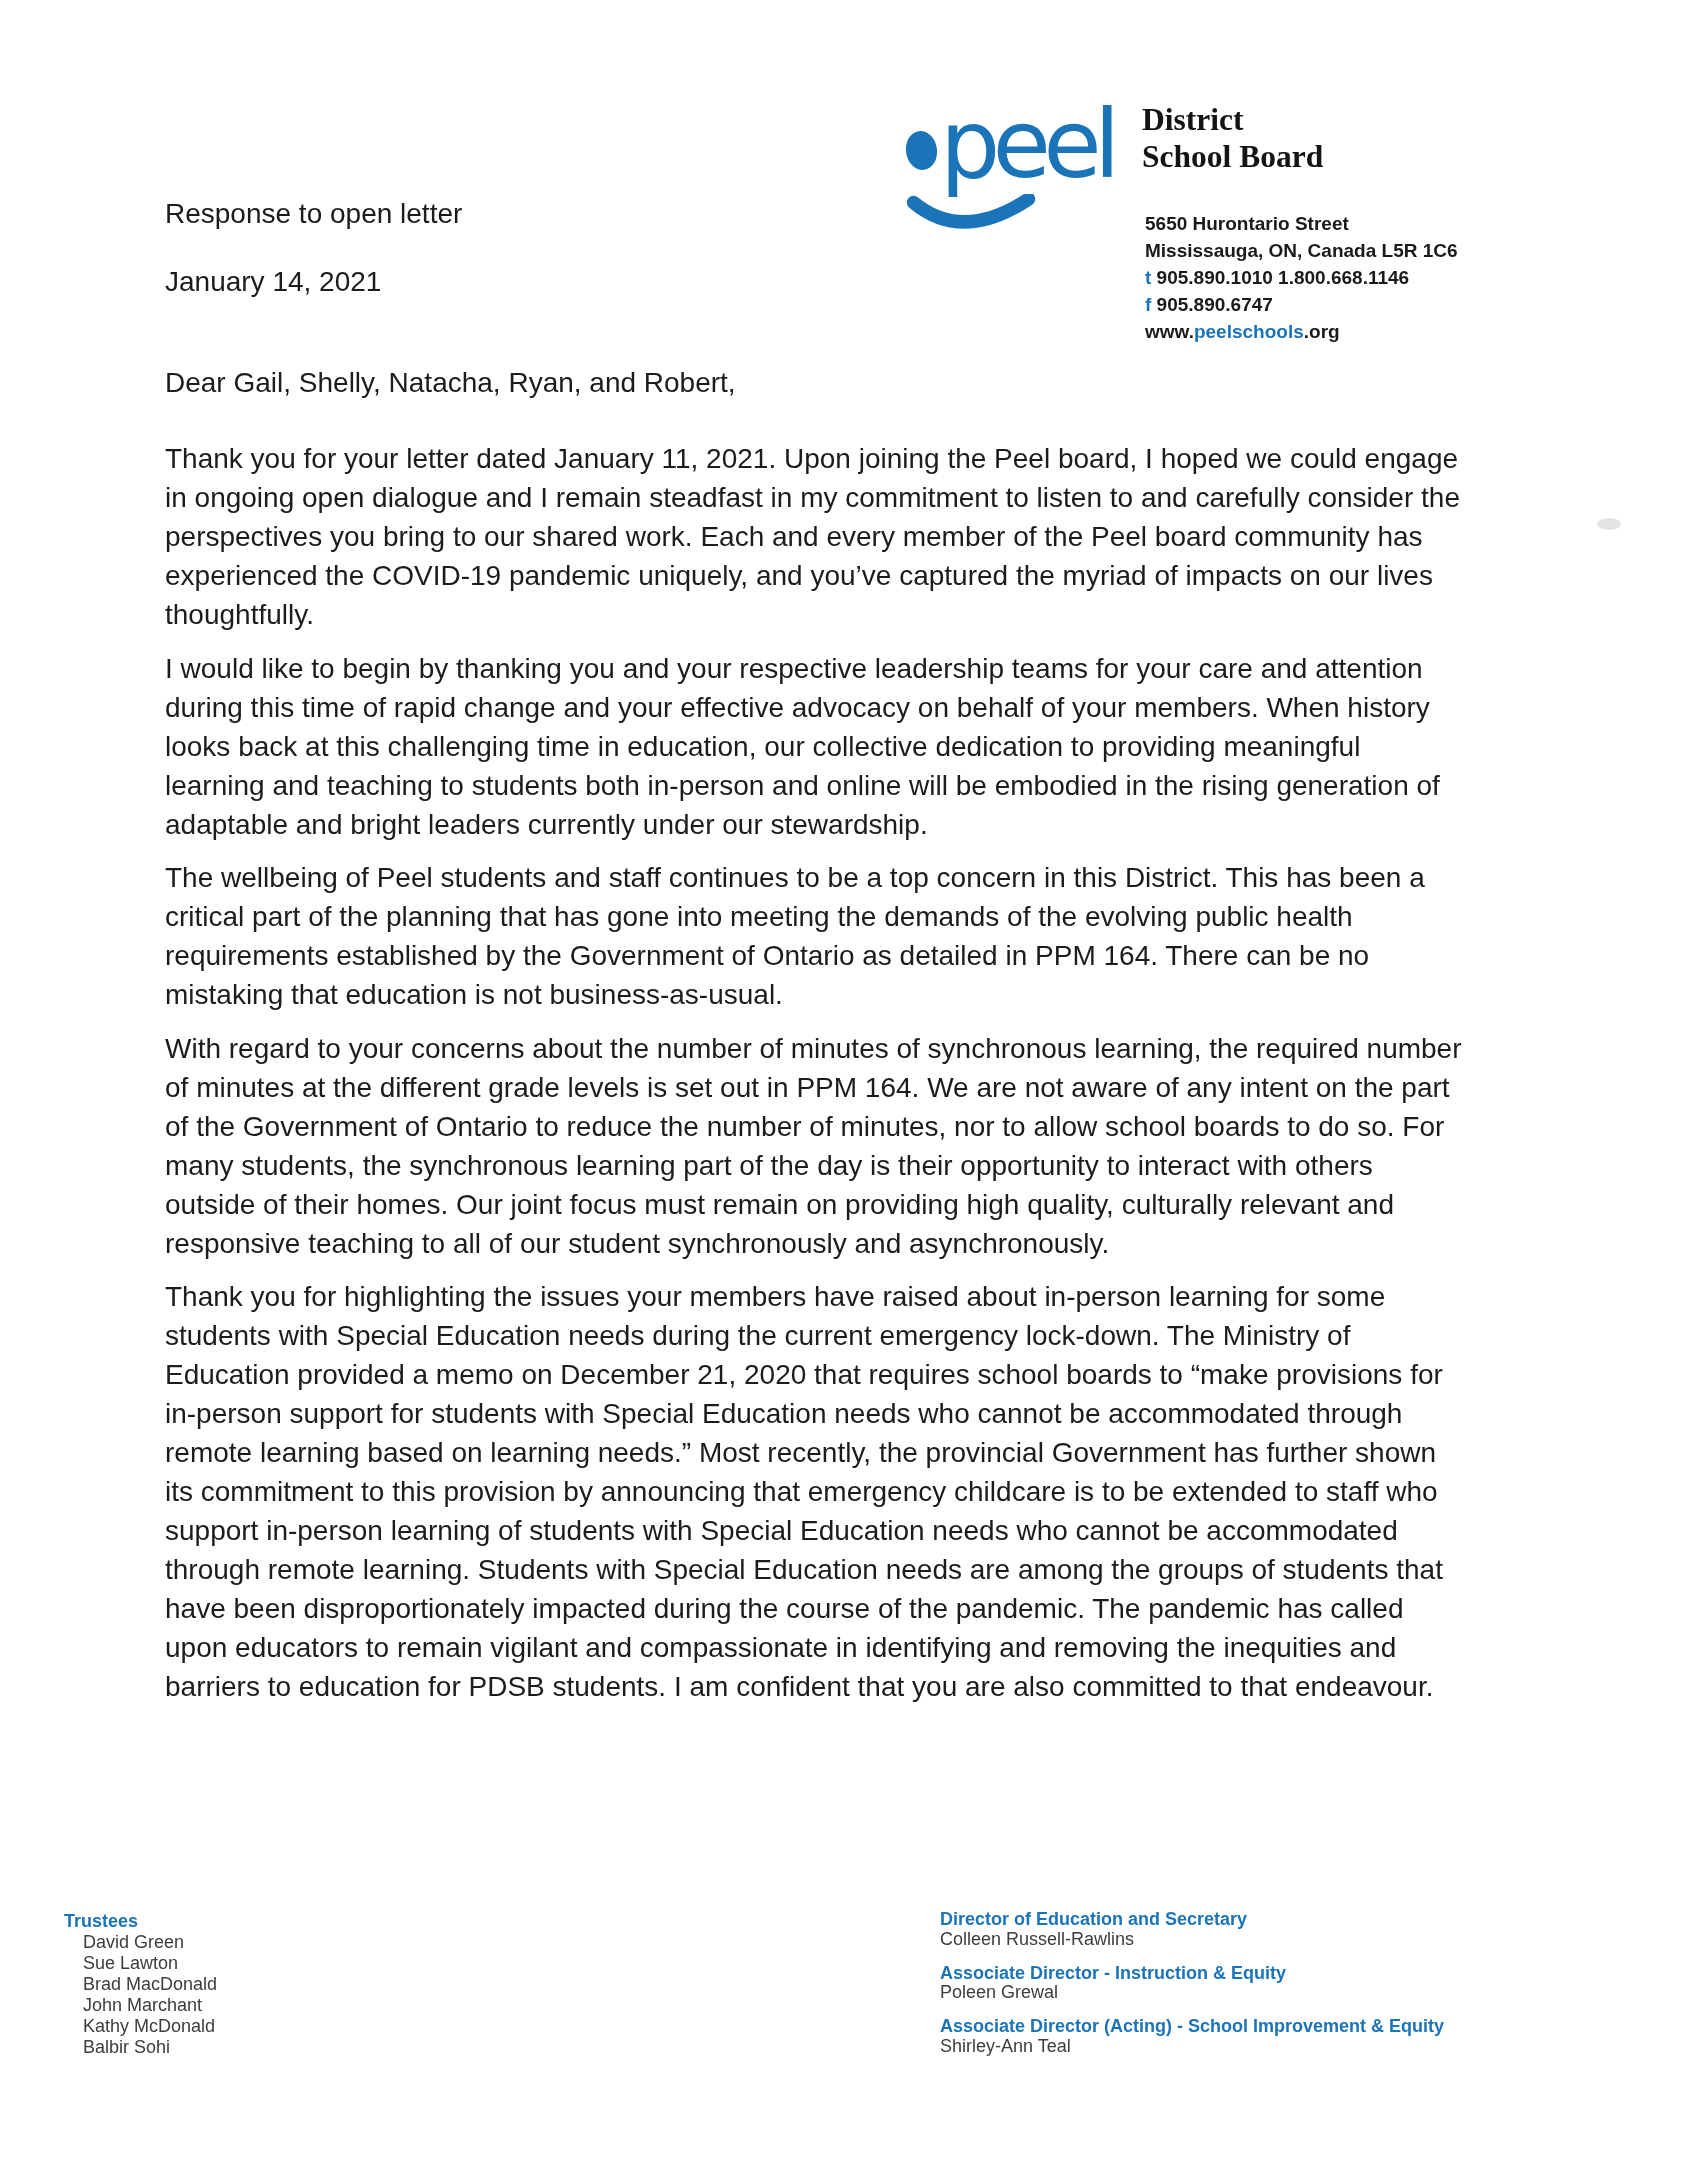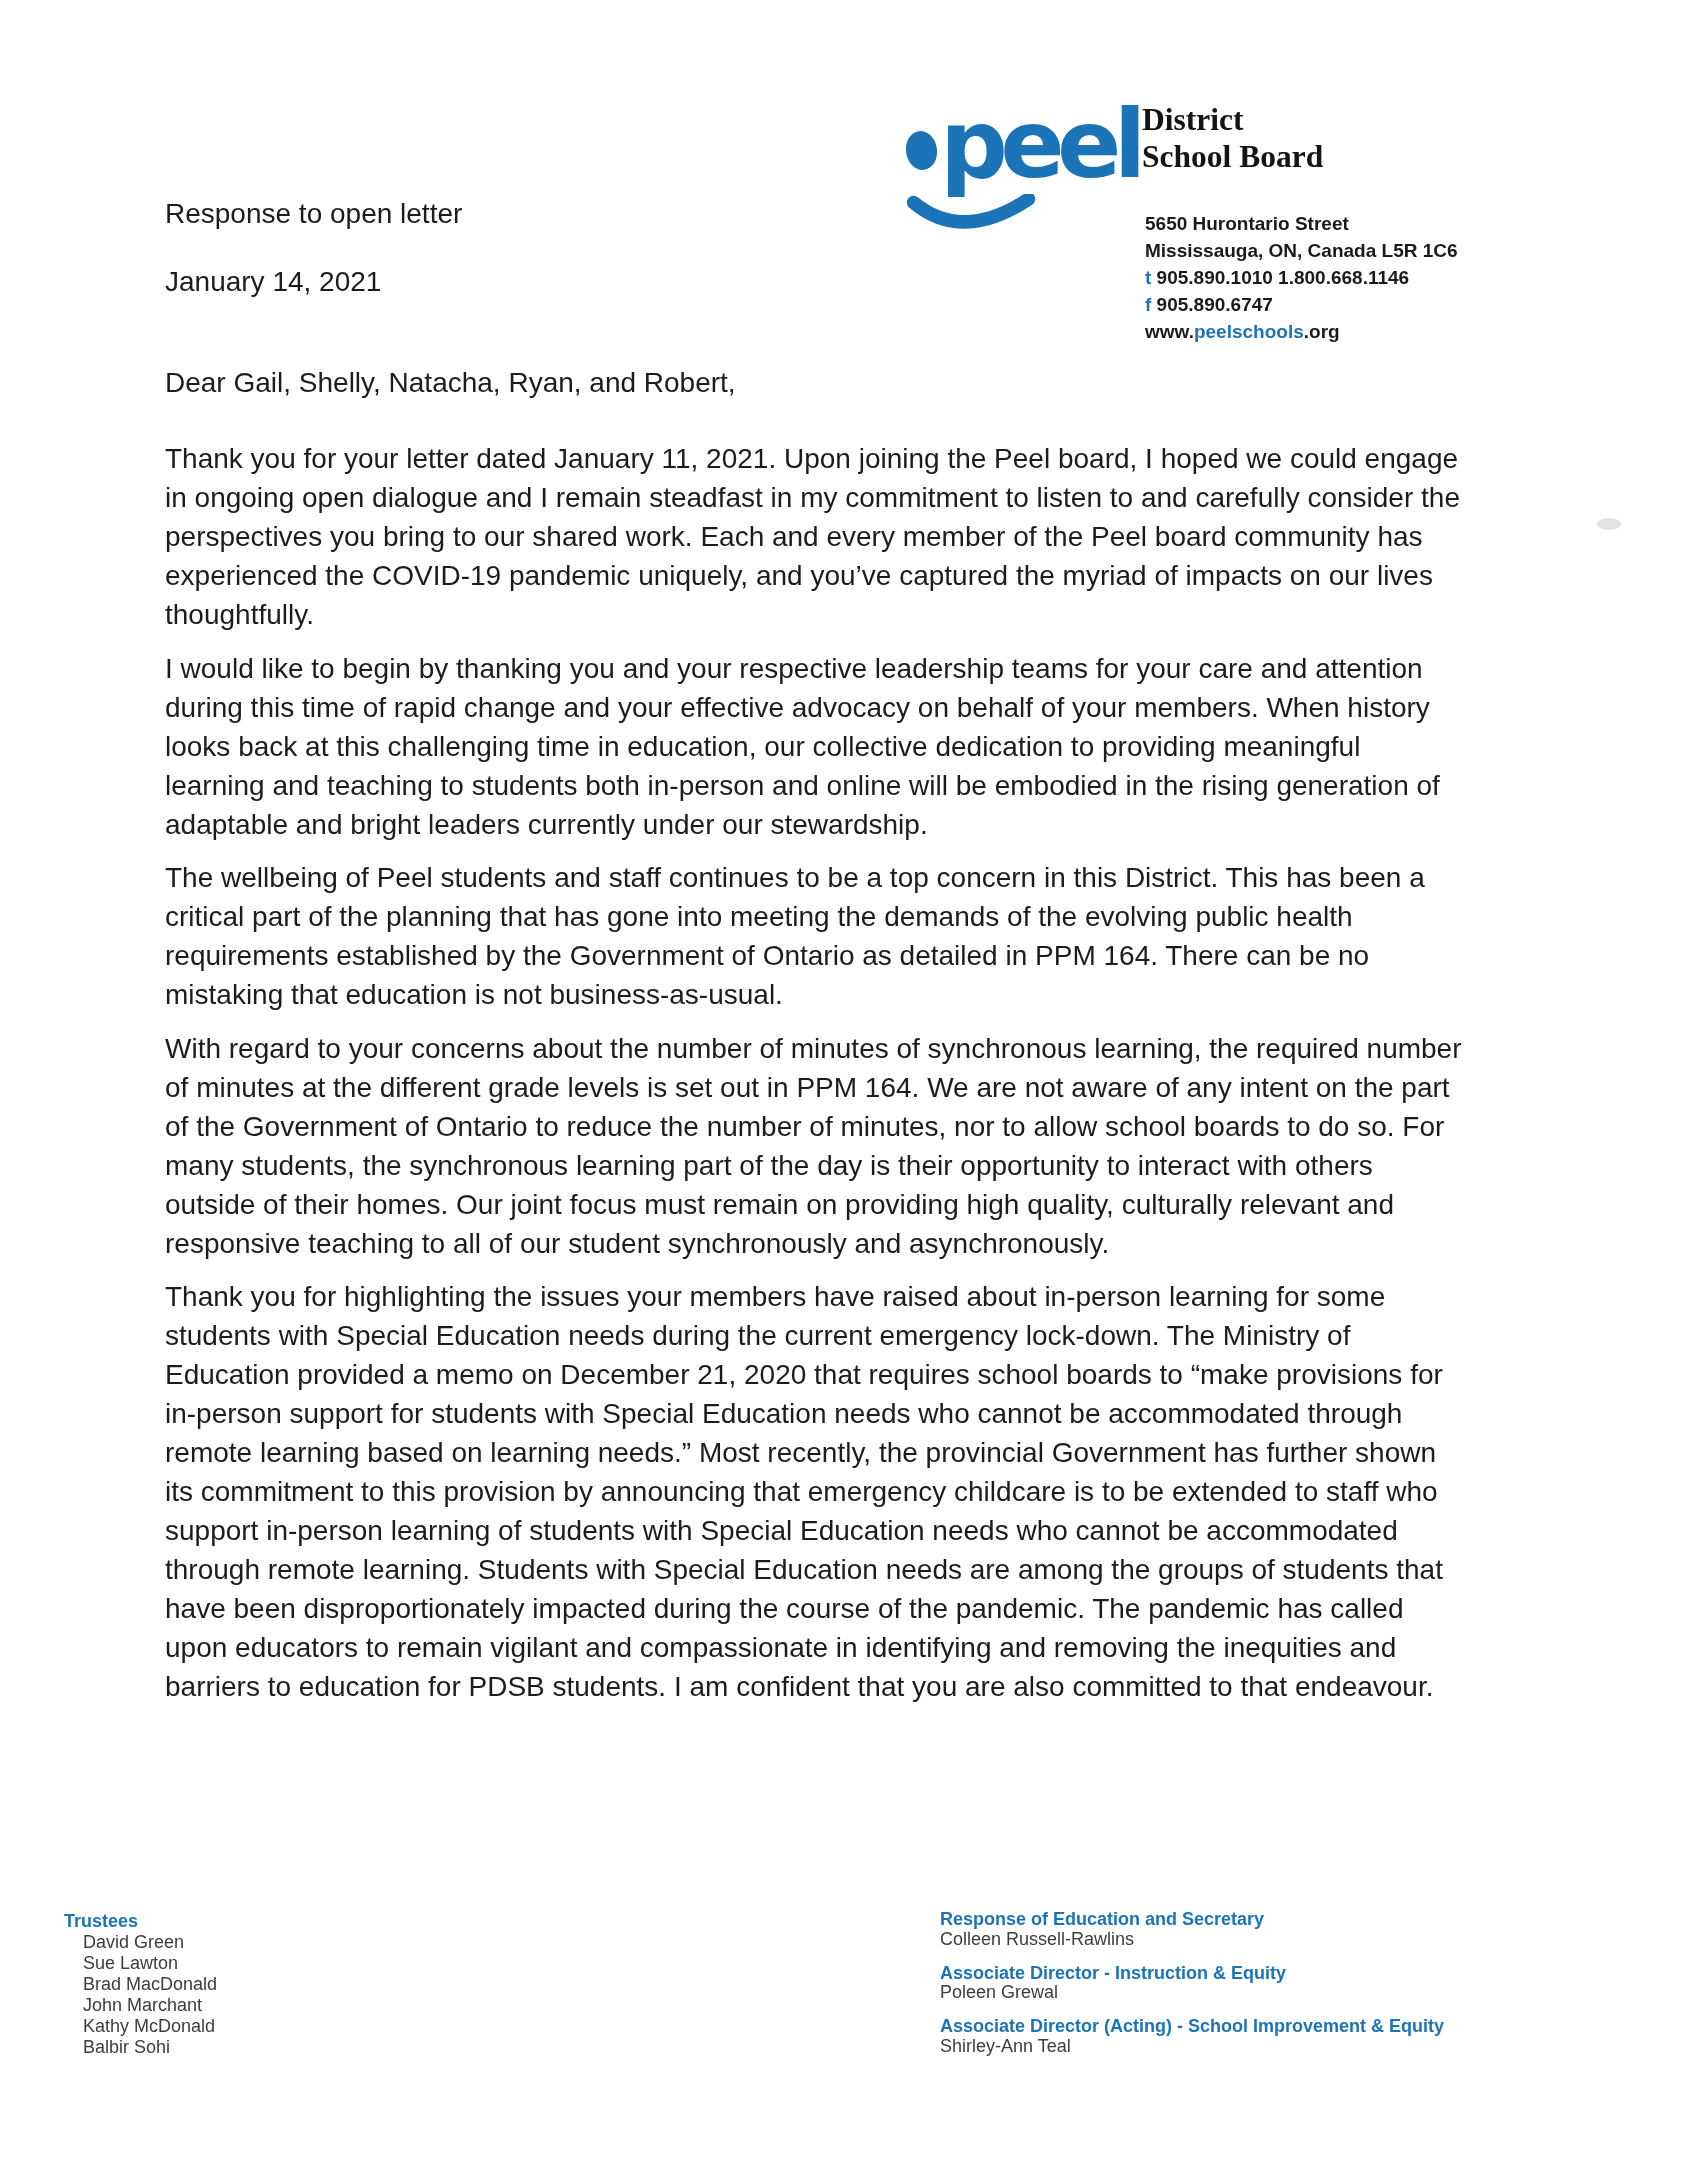--- a/index.html
+++ b/index.html
@@ -51,21 +51,21 @@
     height: 39px;
     border-radius: 50%;
     background: var(--brand-blue);
     transform: rotate(-8deg);
   }
   .logo-word {
     position: absolute;
     left: 44px;
     top: 12px;
     font-family: "DejaVu Sans", sans-serif;
-    font-weight: bold;
+    font-weight: normal;
     font-size: 95px;
     line-height: 1;
     letter-spacing: -7.7px;
     color: var(--brand-blue);
   }
   .logo-smile {
     position: absolute;
     left: 6.8px;
     top: 109px;
     width: 136px;
@@ -217,21 +217,21 @@
         <div>Brad MacDonald</div>
         <div>John Marchant</div>
         <div>Kathy McDonald</div>
         <div>Balbir Sohi</div>
       </div>
     </div>
   </div>
 
   <div class="directors-block">
     <div class="director-item">
-      <div class="director-title">Response of Education and Secretary</div>
+      <div class="director-title">Director of Education and Secretary</div>
       <div class="director-name">Colleen Russell-Rawlins</div>
     </div>
     <div class="director-item">
       <div class="director-title">Associate Director - Instruction &amp; Equity</div>
       <div class="director-name">Poleen Grewal</div>
     </div>
     <div class="director-item">
       <div class="director-title">Associate Director (Acting) - School Improvement &amp; Equity</div>
       <div class="director-name">Shirley-Ann Teal</div>
     </div>

